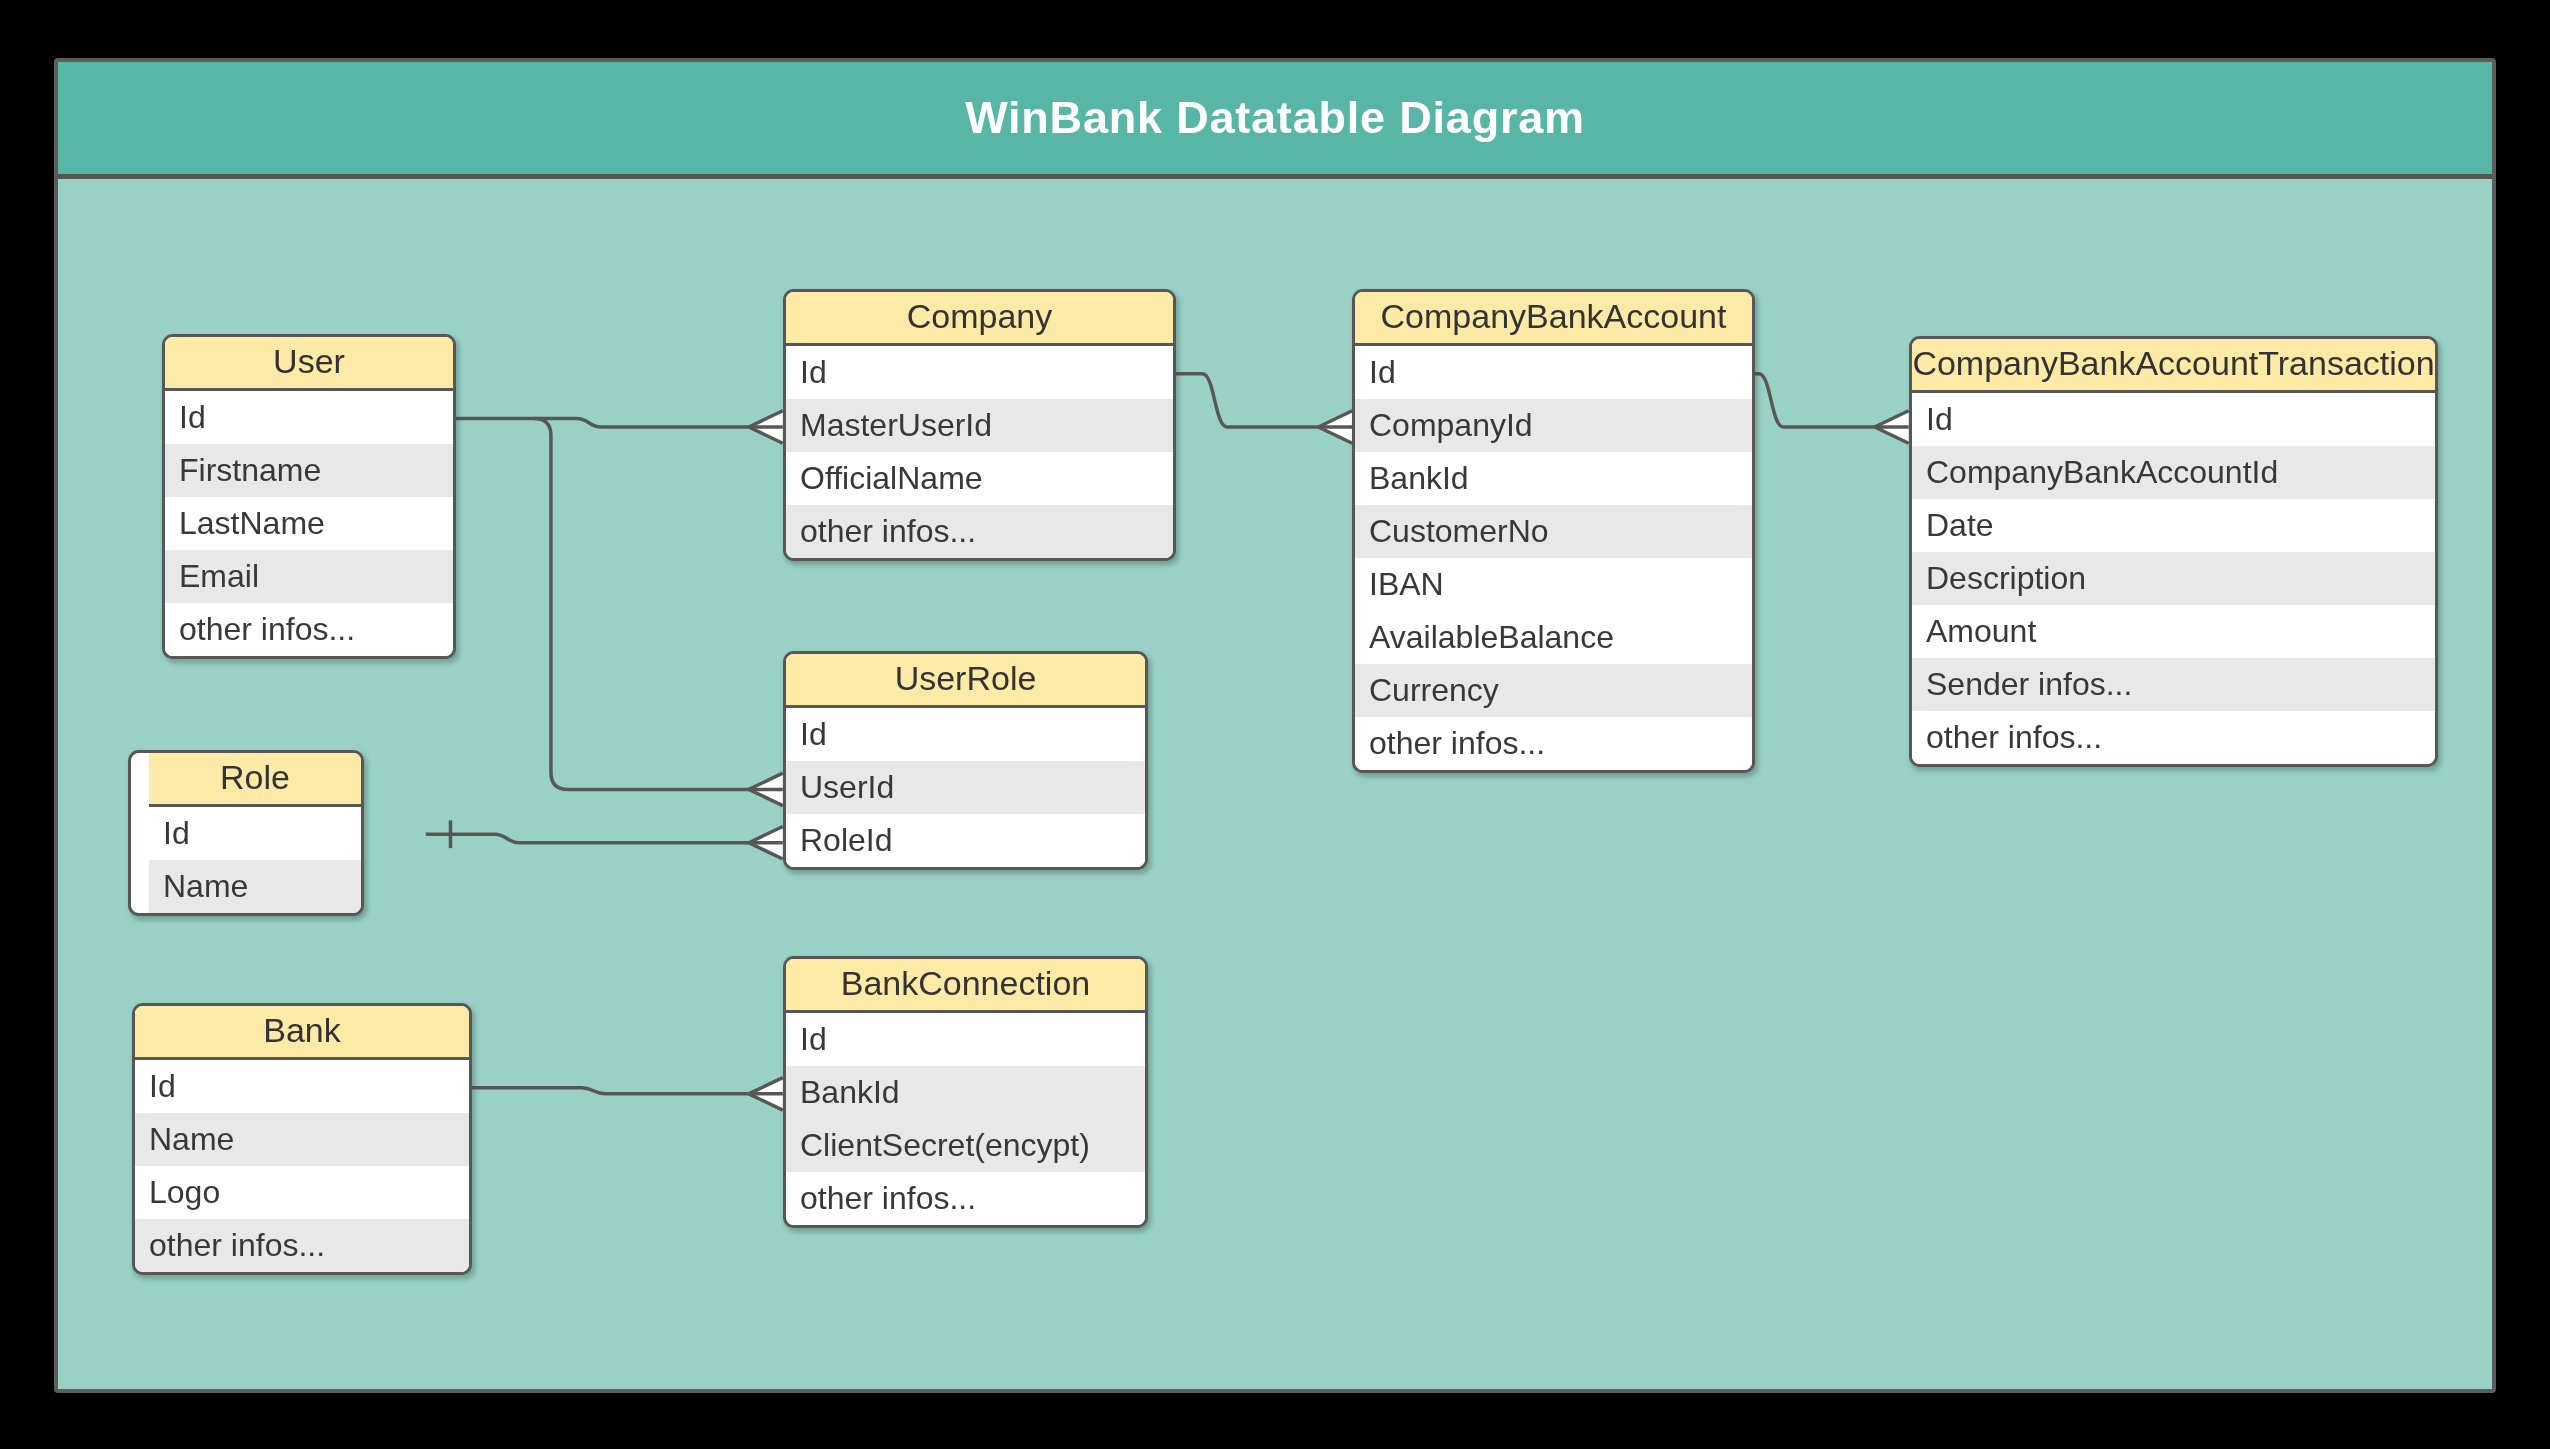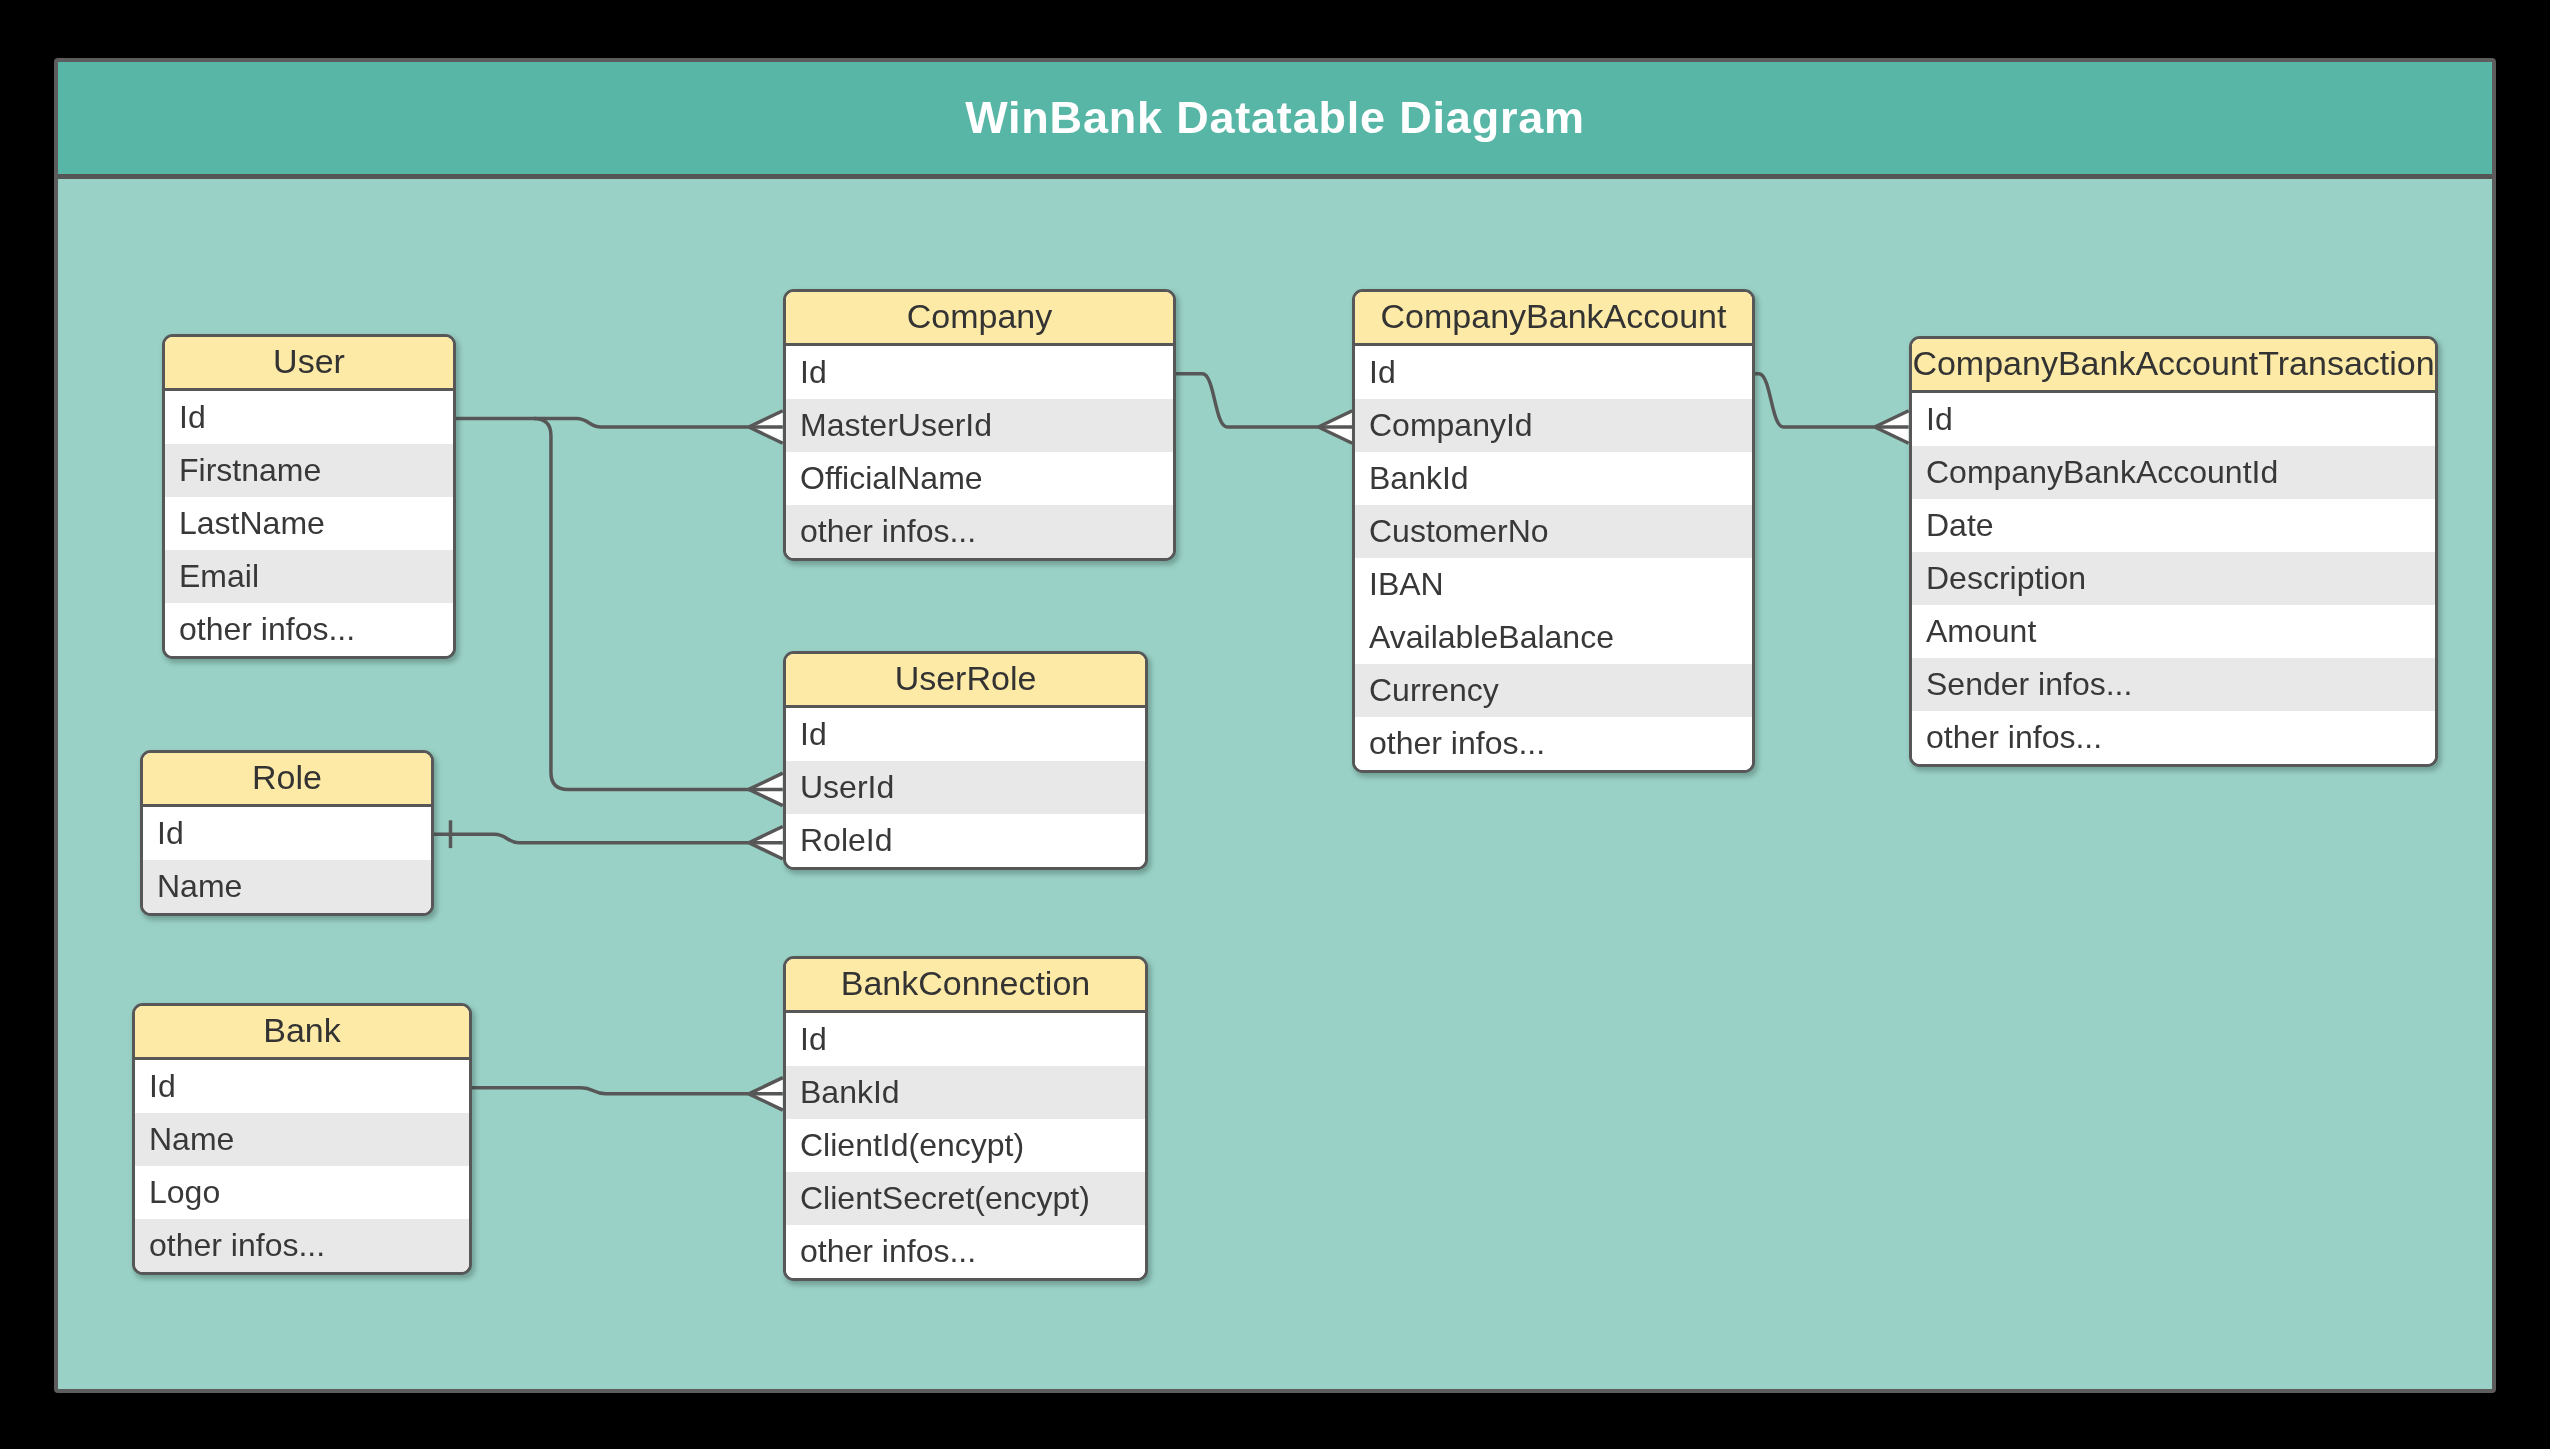--- a/index.html
+++ b/index.html
@@ -182,35 +182,34 @@
         <div class="tbl-row">Amount</div>
         <div class="tbl-row alt">Sender infos...</div>
         <div class="tbl-row">other infos...</div>
       </div>
       <div class="tbl" style="left: 783px; top: 651px; width: 365px;">
         <div class="tbl-header">UserRole</div>
         <div class="tbl-row">Id</div>
         <div class="tbl-row alt">UserId</div>
         <div class="tbl-row">RoleId</div>
       </div>
-      <div class="tbl" style="left: 140px; top: 750px; width: 294px;">
+      <div class="tbl" style="left: 128px; top: 750px; width: 236px; padding-left: 18px;">
         <div class="tbl-header">Role</div>
         <div class="tbl-row">Id</div>
         <div class="tbl-row alt">Name</div>
       </div>
       <div class="tbl" style="left: 132px; top: 1003px; width: 340px;">
         <div class="tbl-header">Bank</div>
         <div class="tbl-row">Id</div>
         <div class="tbl-row alt">Name</div>
         <div class="tbl-row">Logo</div>
         <div class="tbl-row alt">other infos...</div>
       </div>
       <div class="tbl" style="left: 783px; top: 956px; width: 365px;">
         <div class="tbl-header">BankConnection</div>
         <div class="tbl-row">Id</div>
         <div class="tbl-row alt">BankId</div>
-        <div class="tbl-row">ClientId(encypt)</div>
         <div class="tbl-row alt">ClientSecret(encypt)</div>
         <div class="tbl-row">other infos...</div>
       </div>
     </div>
 </div>
 
 
 </body></html>

